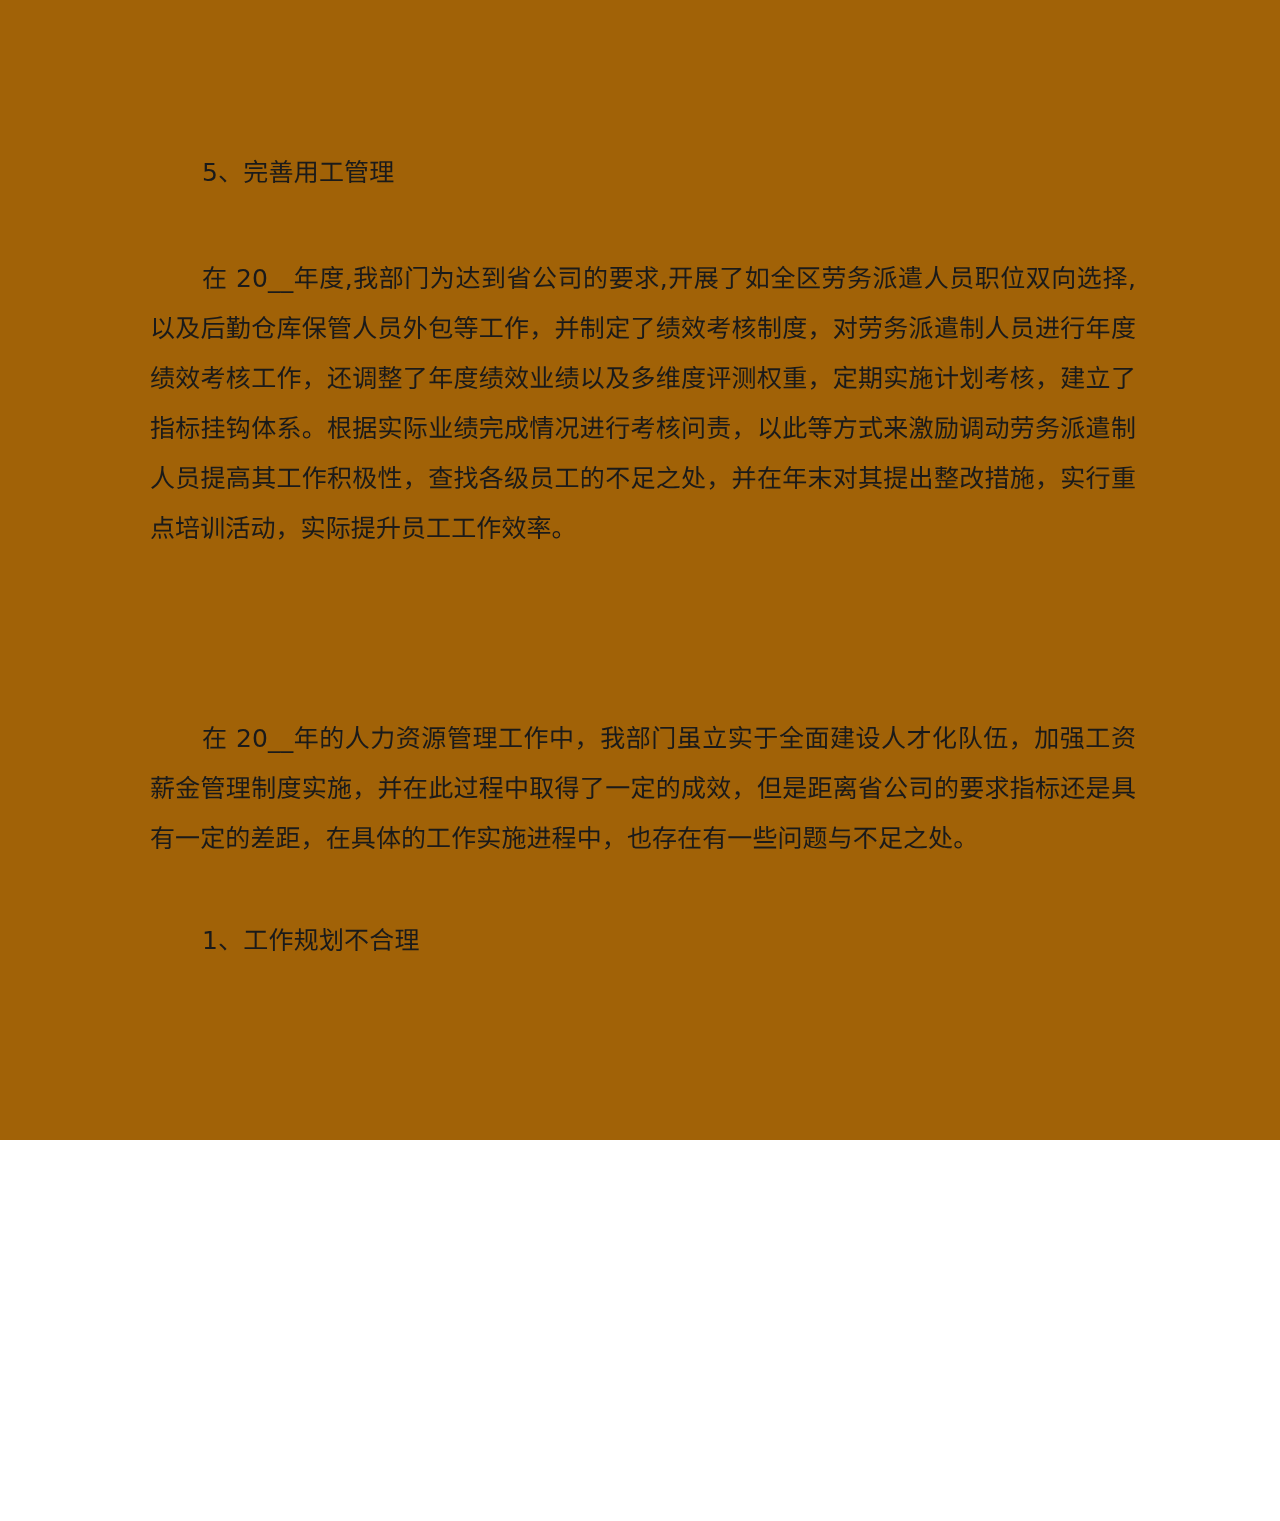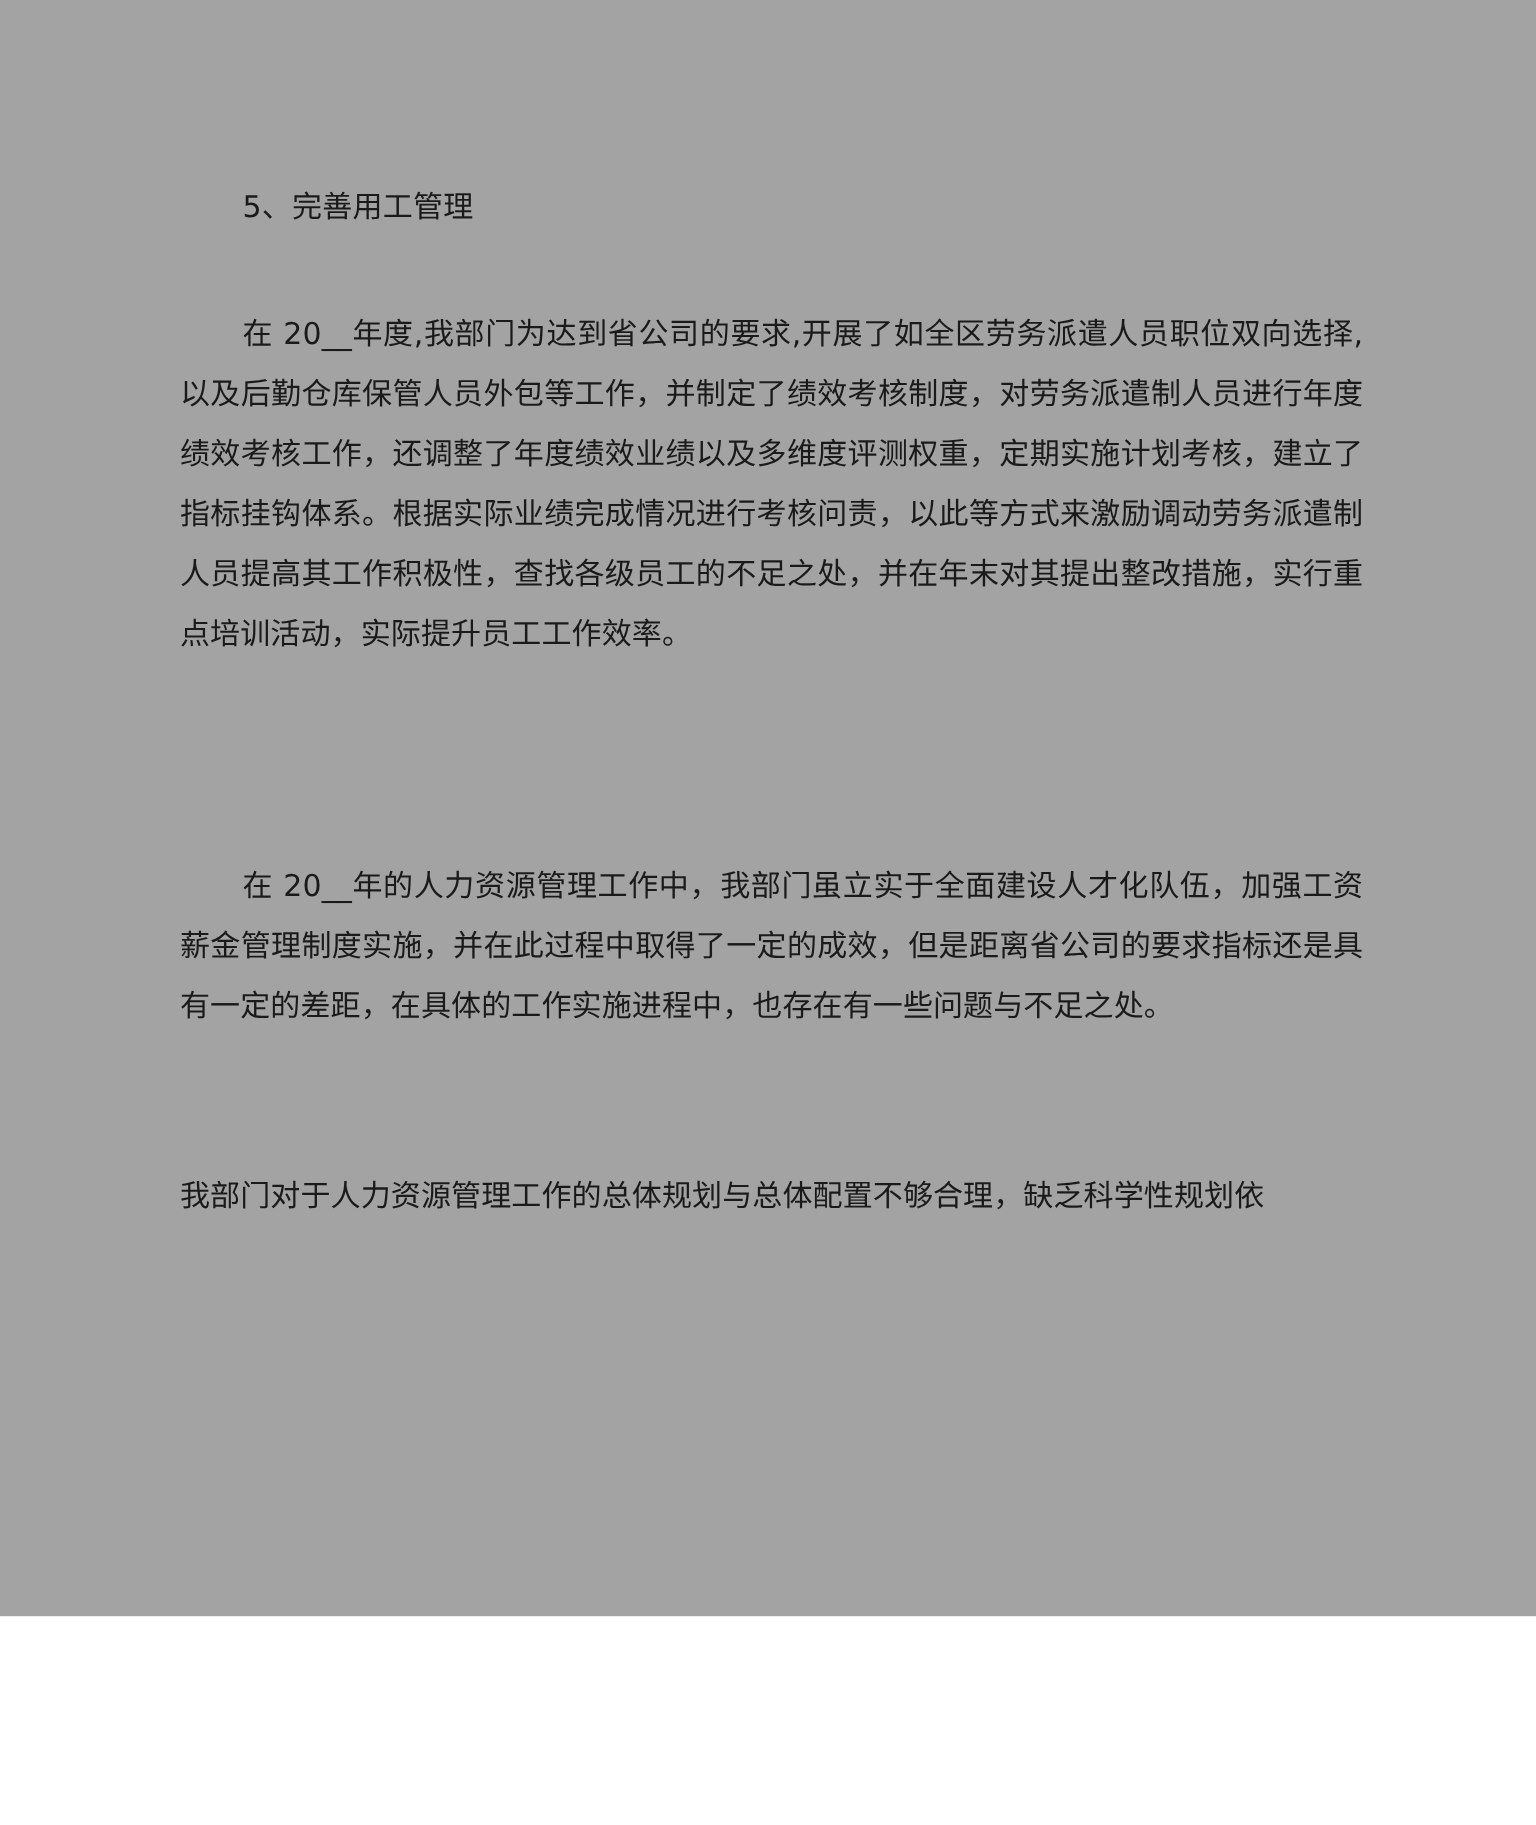--- a/index.html
+++ b/index.html
@@ -9,22 +9,22 @@
     background: #ffffff;
   }
   body {
     font-family: "DejaVu Sans", "Liberation Sans", sans-serif;
     color: #000000;
     -webkit-font-smoothing: antialiased;
   }
   .page {
     position: relative;
     width: 1280px;
-    height: 1347px;
-    background: #a3a3a3;
+    height: 1140px;
+    background: #a16207;
     overflow: hidden;
     box-sizing: border-box;
   }
   .content {
     position: absolute;
     left: 150px;
     top: 0;
     width: 986px;
   }
   
@@ -76,19 +76,19 @@
 
     <div class="gap-lg"></div>
 
 
     <div class="gap-md"></div>
 
     <div class="para">在 20__年的人力资源管理工作中，我部门虽立实于全面建设人才化队伍，加强工资薪金管理制度实施，并在此过程中取得了一定的成效，但是距离省公司的要求指标还是具有一定的差距，在具体的工作实施进程中，也存在有一些问题与不足之处。</div>
 
     <div class="gap-md"></div>
 
+    <div class="heading">1、工作规划不合理</div>
 
     <div class="gap-lg"></div>
 
-    <div class="para no-indent">我部门对于人力资源管理工作的总体规划与总体配置不够合理，缺乏科学性规划依</div>
 
   </div>
 </div>
 
 </body></html>

